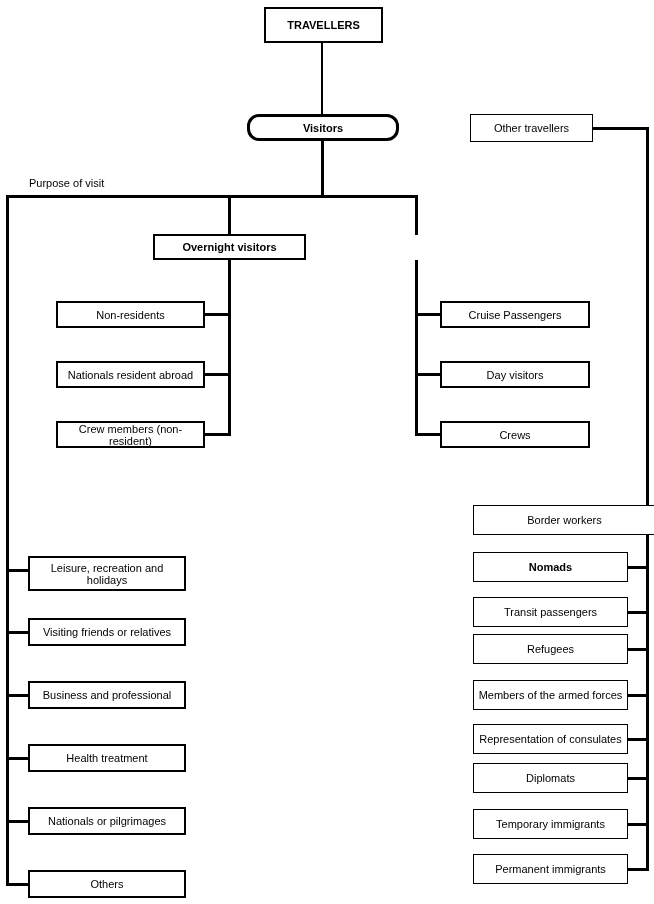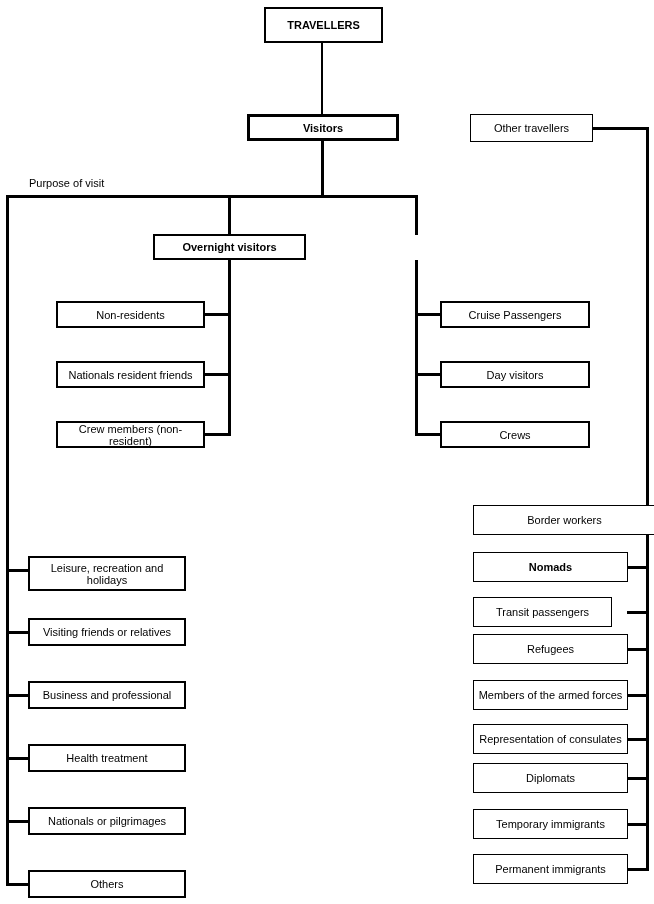--- a/index.html
+++ b/index.html
@@ -81,45 +81,45 @@
   <div class="line" style="left:8px; top:631px; width:20px; height:3px;"></div>
   <div class="line" style="left:8px; top:694px; width:20px; height:3px;"></div>
   <div class="line" style="left:8px; top:757px; width:20px; height:3px;"></div>
   <div class="line" style="left:8px; top:820px; width:20px; height:3px;"></div>
   <div class="line" style="left:8px; top:883px; width:20px; height:3px;"></div>
 
   <div class="floating-label" style="left:29px; top:177px;">Purpose of visit</div>
 
   <div class="box bold" style="left:264px; top:7px; width:119px; height:36px;">TRAVELLERS</div>
 
-  <div class="box bold thick" style="left:247px; top:114px; width:152px; height:27px;">Visitors</div>
+  <div class="box bold thick" style="left:247px; top:114px; width:152px; height:27px;border-radius:12px;">Visitors</div>
 
   <div class="box thin" style="left:470px; top:114px; width:123px; height:28px;">Other travellers</div>
 
   <div class="box bold" style="left:153px; top:234px; width:153px; height:26px;">Overnight visitors</div>
 
 
   <div class="box" style="left:56px; top:301px; width:149px; height:27px;">Non-residents</div>
-  <div class="box" style="left:56px; top:361px; width:149px; height:27px;">Nationals resident friends</div>
+  <div class="box" style="left:56px; top:361px; width:149px; height:27px;">Nationals resident abroad</div>
   <div class="box" style="left:56px; top:421px; width:149px; height:27px;">Crew members (non-resident)</div>
 
   <div class="box" style="left:440px; top:301px; width:150px; height:27px;">Cruise Passengers</div>
   <div class="box" style="left:440px; top:361px; width:150px; height:27px;">Day visitors</div>
   <div class="box" style="left:440px; top:421px; width:150px; height:27px;">Crews</div>
 
   <div class="box" style="left:28px; top:556px; width:158px; height:35px;">Leisure, recreation and holidays</div>
   <div class="box" style="left:28px; top:618px; width:158px; height:28px;">Visiting friends or relatives</div>
   <div class="box" style="left:28px; top:681px; width:158px; height:28px;">Business and professional</div>
   <div class="box" style="left:28px; top:744px; width:158px; height:28px;">Health treatment</div>
   <div class="box" style="left:28px; top:807px; width:158px; height:28px;">Nationals or pilgrimages</div>
   <div class="box" style="left:28px; top:870px; width:158px; height:28px;">Others</div>
 
   <div class="box thin" style="left:473px; top:505px; width:183px; height:30px;">Border workers</div>
   <div class="box thin" style="left:473px; top:552px; width:155px; height:30px;font-weight:bold;">Nomads</div>
-  <div class="box thin" style="left:473px; top:597px; width:139px; height:30px;">Transit passengers</div>
+  <div class="box thin" style="left:473px; top:597px; width:155px; height:30px;">Transit passengers</div>
   <div class="box thin" style="left:473px; top:634px; width:155px; height:30px;">Refugees</div>
   <div class="box thin" style="left:473px; top:680px; width:155px; height:30px;">Members of the armed forces</div>
   <div class="box thin" style="left:473px; top:724px; width:155px; height:30px;">Representation of consulates</div>
   <div class="box thin" style="left:473px; top:763px; width:155px; height:30px;">Diplomats</div>
   <div class="box thin" style="left:473px; top:809px; width:155px; height:30px;">Temporary immigrants</div>
   <div class="box thin" style="left:473px; top:854px; width:155px; height:30px;">Permanent immigrants</div>
 
 </div>
 
 </body></html>

